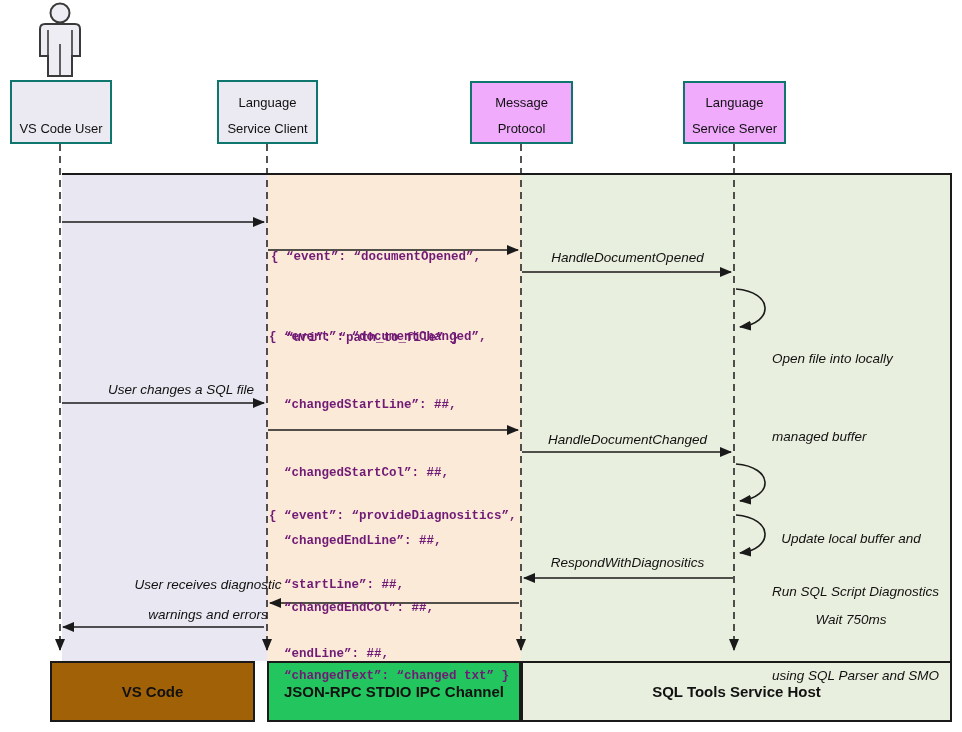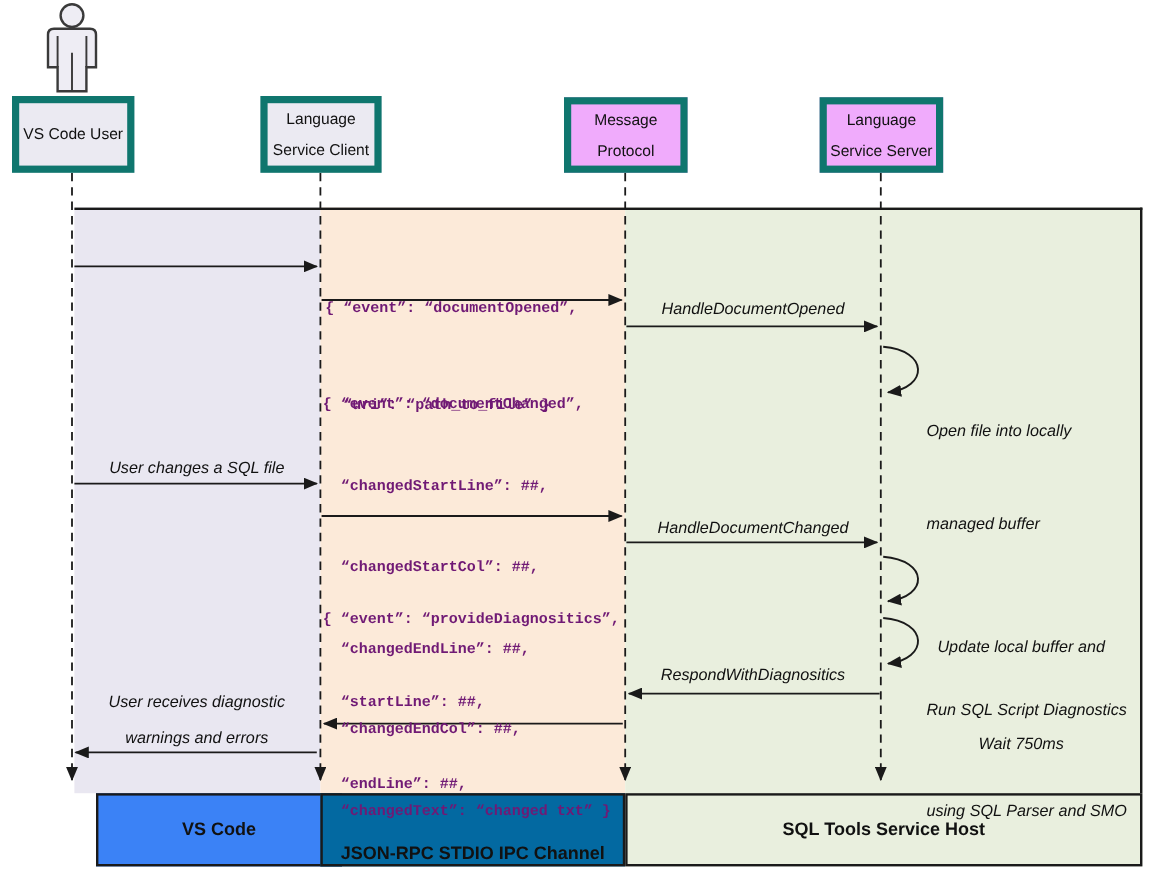--- a/index.html
+++ b/index.html
@@ -11,56 +11,56 @@
   .band{position:absolute;top:173px;height:488px;z-index:1;}
   #band-user{left:62px;width:205px;background:#e9e7f1;}
   #band-ipc{left:267px;width:254px;background:#fcead9;}
   #band-host{left:521px;width:431px;background:#e9efde;}
   #region-frame{
     position:absolute;left:62px;top:173px;width:890px;height:488px;z-index:1;
     border-top:2px solid #1a1a1a;border-right:2px solid #1a1a1a;
   }
   #overlay{position:absolute;left:0;top:0;z-index:2;}
   .topbox{
-    position:absolute;z-index:3;border:6px solid #0f766e;
-    display:flex;flex-direction:column;align-items:center;justify-content:center;
+    position:absolute;z-index:3;border:2px solid #0f766e;
+    display:flex;flex-direction:column;align-items:center;justify-content:flex-end;
     font-size:13px;line-height:26px;text-align:center;
   }
   .topbox.lav{background:#ebeaf2;}
   .topbox.grn{background:#f0abfc;}
   #actor-box{left:10px;top:80px;width:102px;height:64px;}
   #client-box{left:217px;top:80px;width:101px;height:64px;}
   #protocol-box{left:470px;top:81px;width:103px;height:63px;}
   #server-box{left:683px;top:81px;width:103px;height:63px;}
   .botbox{
     position:absolute;top:661px;height:61px;z-index:3;border:2px solid #1a1a1a;
     display:flex;align-items:center;justify-content:center;
     font-size:15px;font-weight:700;
   }
-  #foot-vscode{left:80px;width:205px;background:#3b82f6;}
-  #foot-ipc{left:267px;width:254px;background:#0369a1;align-items:flex-end;}
+  #foot-vscode{left:50px;width:205px;background:#a16207;}
+  #foot-ipc{left:267px;width:254px;background:#22c55e;}
   #foot-host{left:521px;width:431px;background:#e9efde;}
   .msg{
     position:absolute;z-index:4;font-size:13.5px;font-style:italic;
     line-height:16px;text-align:center;white-space:nowrap;
   }
-  .msg.two{line-height:30px;white-space:normal;}
+  .msg.two{line-height:30px;white-space:normal;margin-left:44px;}
   .note{
     position:absolute;z-index:4;font-size:13.5px;font-style:italic;white-space:pre;
   }
   .payload{
     position:absolute;z-index:4;font-family:"Liberation Mono",monospace;
     font-size:12.5px;font-weight:700;white-space:pre;color:#701a75;
   }
   #p1{left:271px;top:190px;line-height:27px;}
   #p2{left:269px;top:281px;line-height:22.6px;}
   #p3{left:269px;top:459px;line-height:23px;}
   #m1{left:62px;width:204px;top:197px;}
   #m2{left:521px;width:213px;top:250px;}
-  #m3{left:62px;width:204px;top:382px;}
+  #m3{left:79px;width:204px;top:382px;}
   #m4{left:521px;width:213px;top:432px;}
   #m5{left:521px;width:213px;top:555px;}
   #m6{left:62px;width:204px;top:570px;}
   #n1{left:772px;top:294px;line-height:26px;}
   #n2{left:770px;top:471px;line-height:27px;width:162px;text-align:center;}
   #n3{left:772px;top:522px;line-height:28px;}
 </style>
 </head>
 <body>
 

